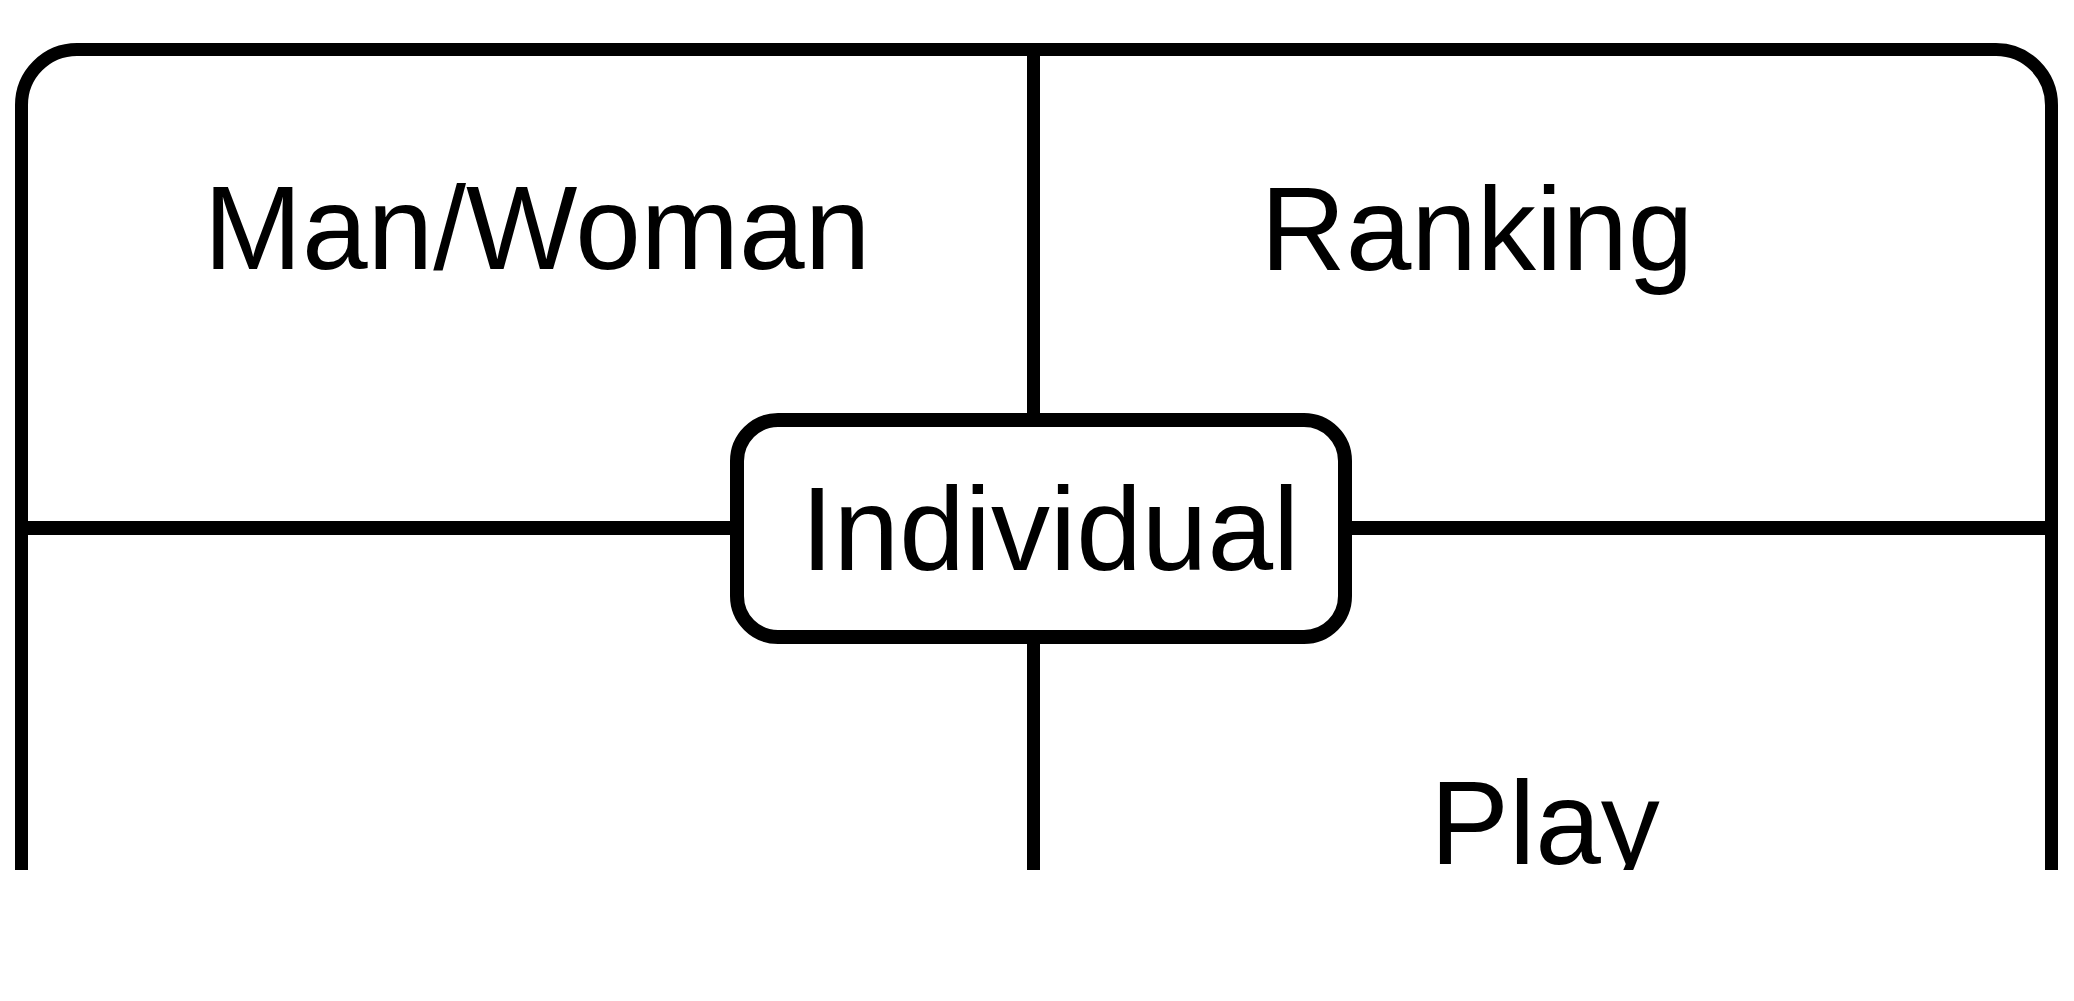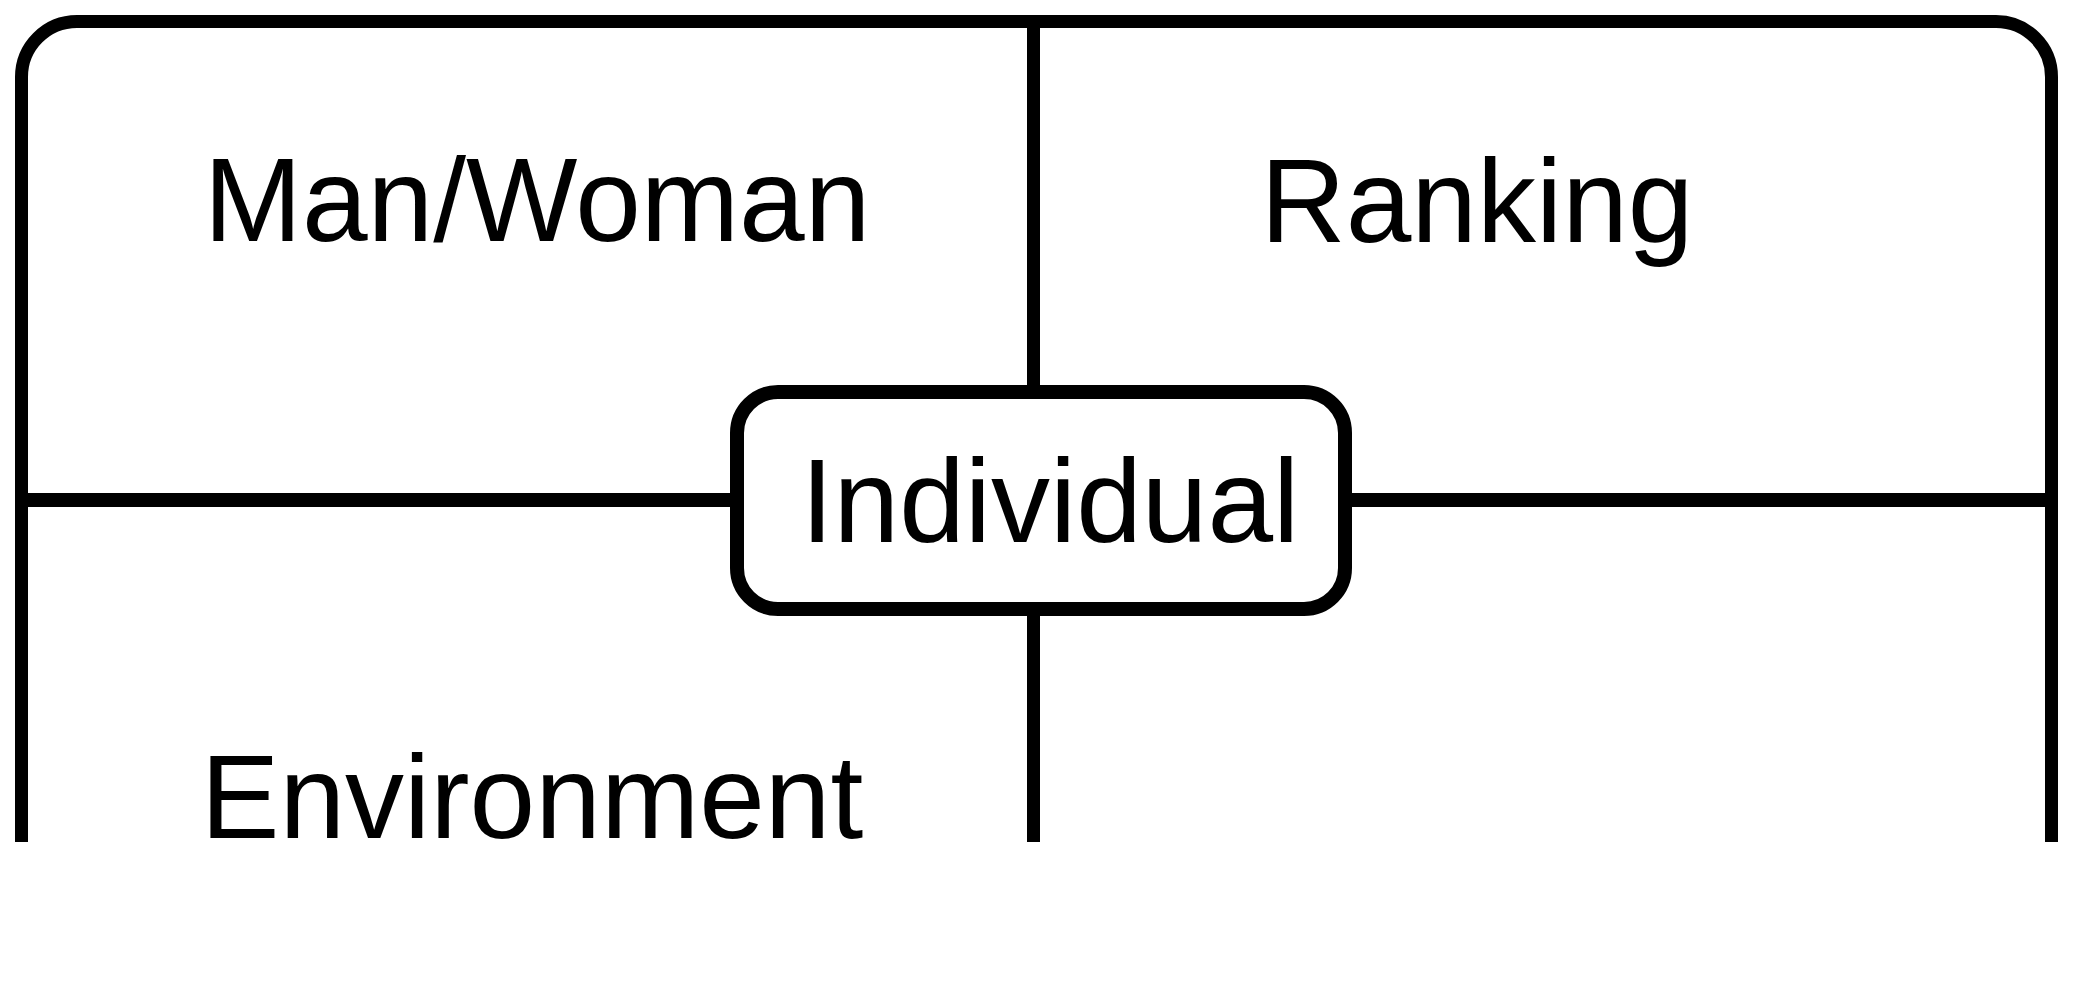--- a/index.html
+++ b/index.html
@@ -12,20 +12,21 @@
     background: var(--bg);
   }
   .canvas {
     position: relative;
     width: 2074px;
     height: 842px;
     background: var(--bg);
     font-family: "Liberation Sans", "DejaVu Sans", sans-serif;
     color: var(--ink);
     overflow: hidden;
+    margin-top: 28px;
   }
   
   .frame {
     position: absolute;
     left: 15px;
     top: 15px;
     width: 2043px;
     height: 970px;
     box-sizing: border-box;
     border: 13px solid var(--ink);
@@ -96,20 +97,20 @@
 
   <div class="frame"></div>
 
   <div class="divider-v"></div>
   <div class="divider-h"></div>
 
   <div class="q-label tl">Man/Woman</div>
 
   <div class="q-label tr">Ranking</div>
 
-  <div class="q-label bl">Environment</div>
 
+  <div class="q-label br">Play</div>
 
   <div class="center-box">
     <span class="label">Individual</span>
   </div>
 
 </div>
 
 </body></html>

